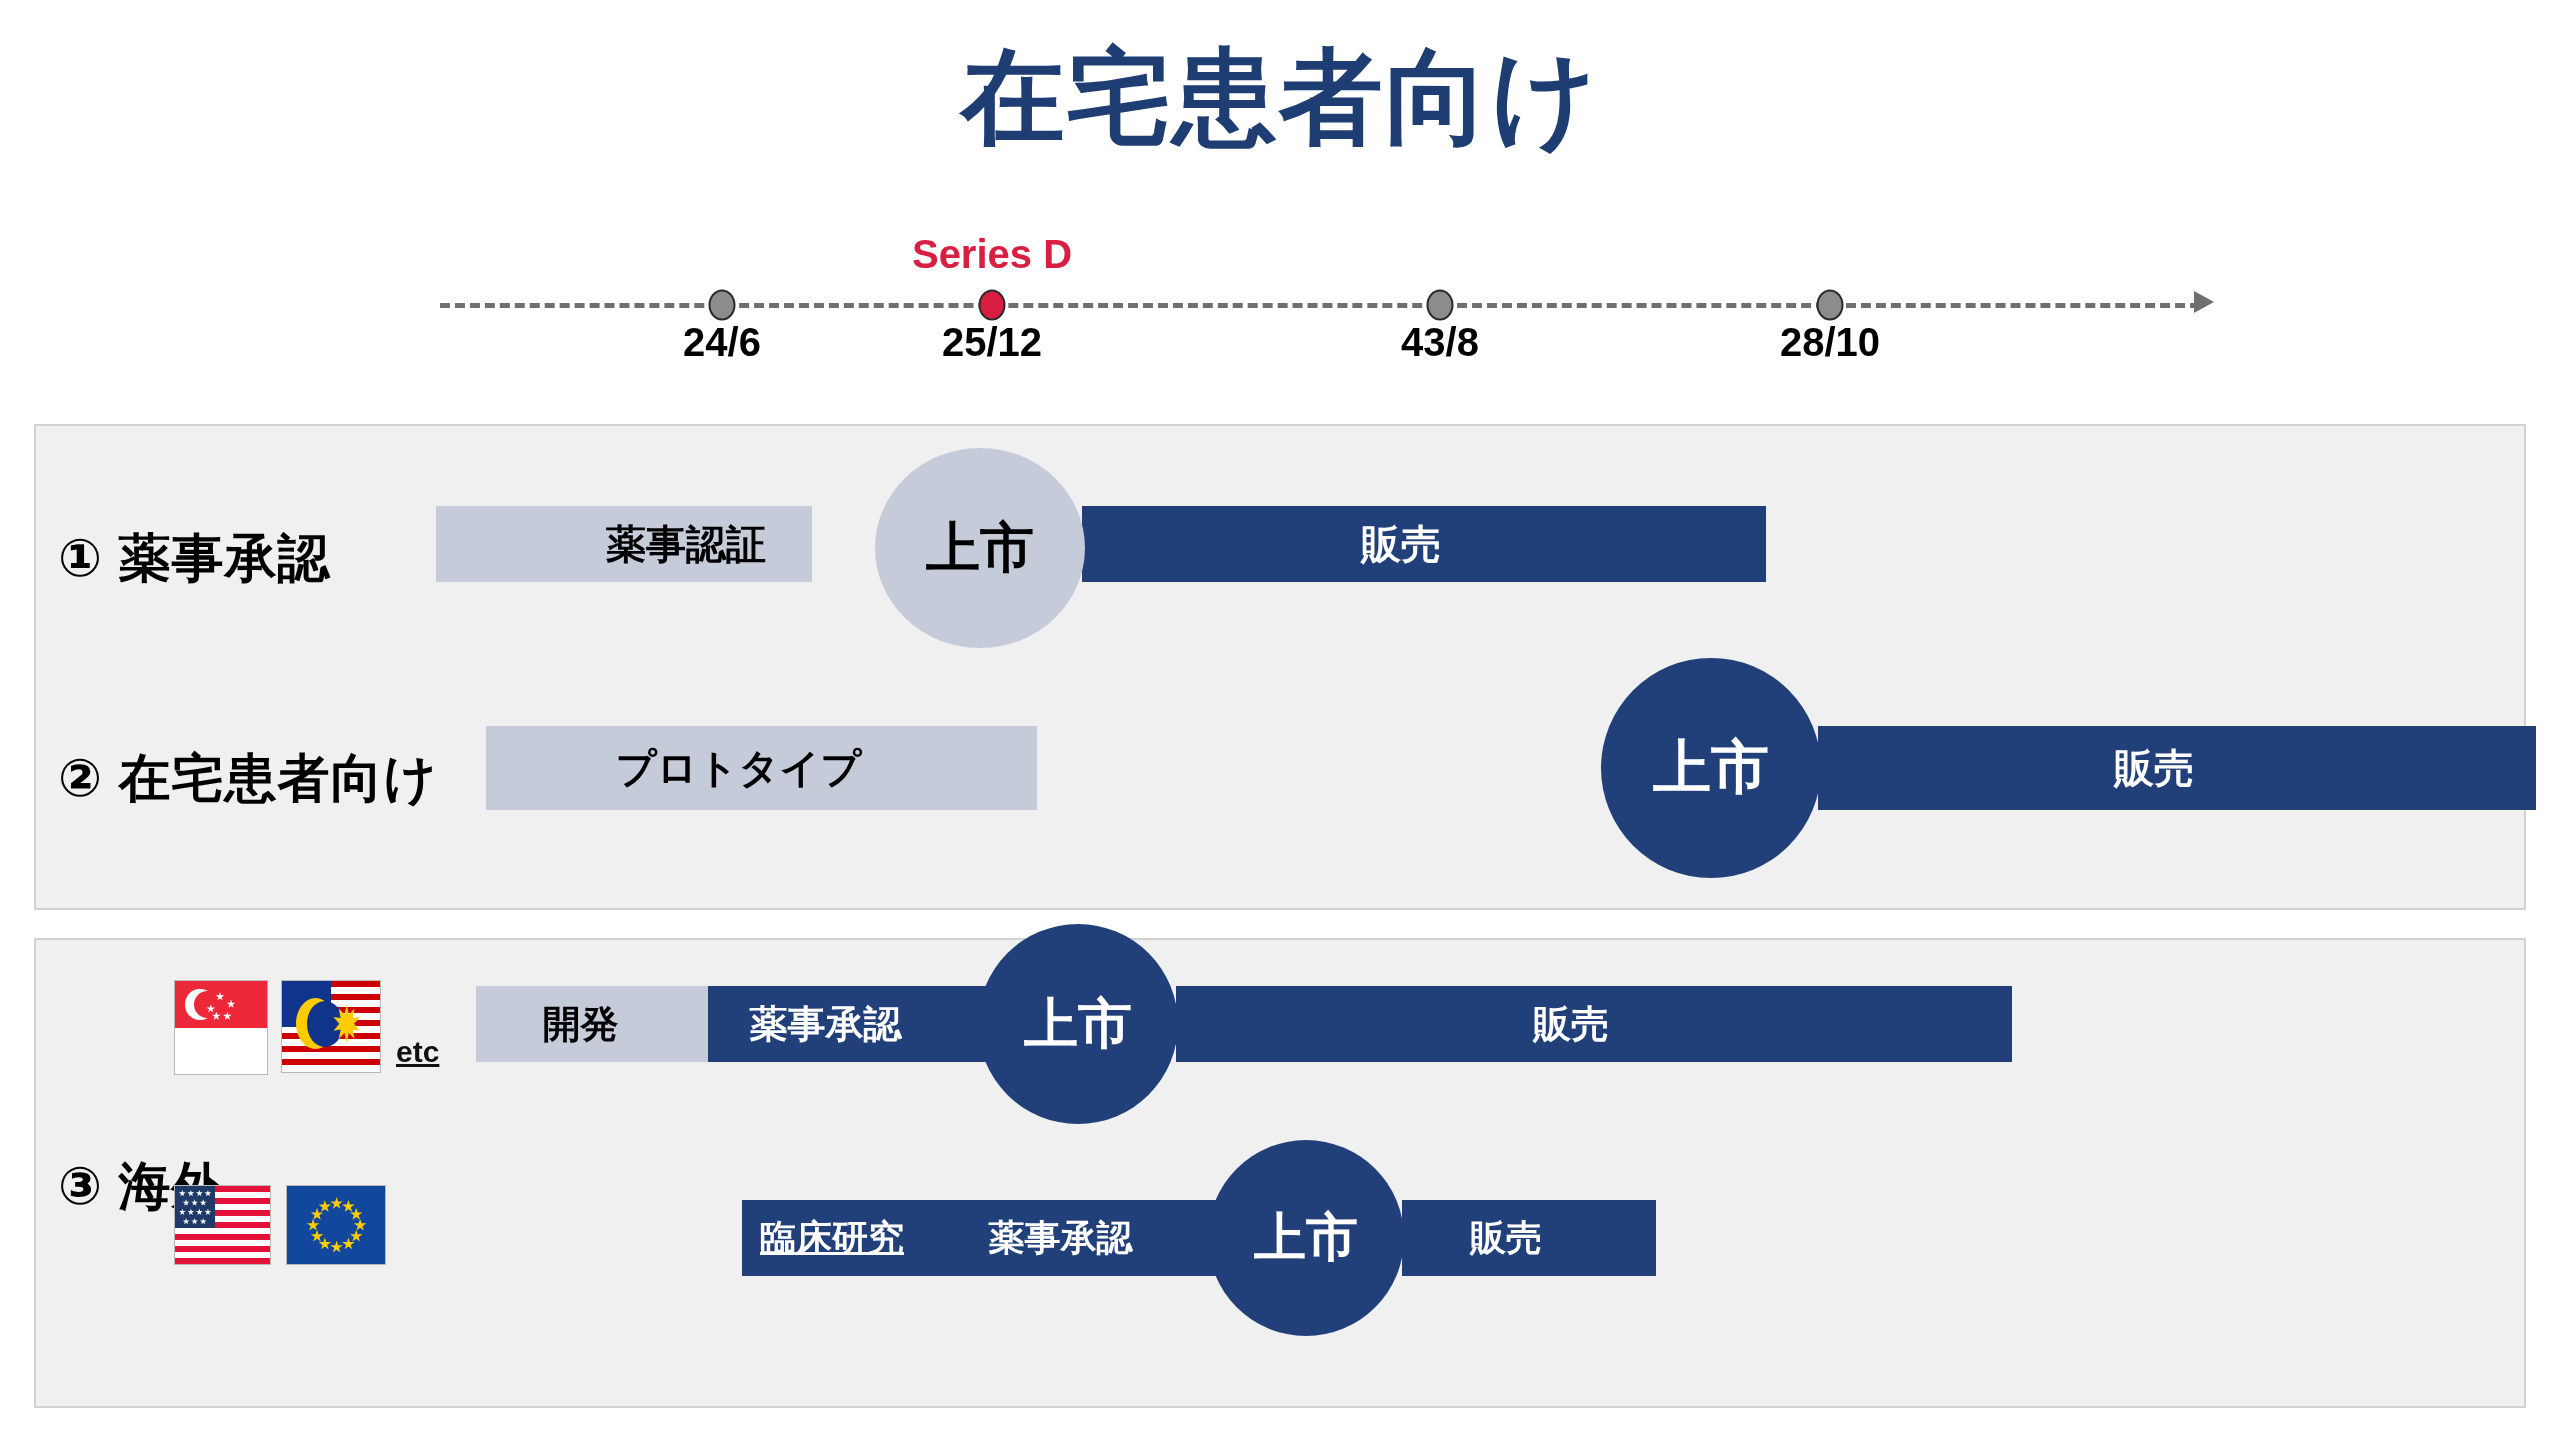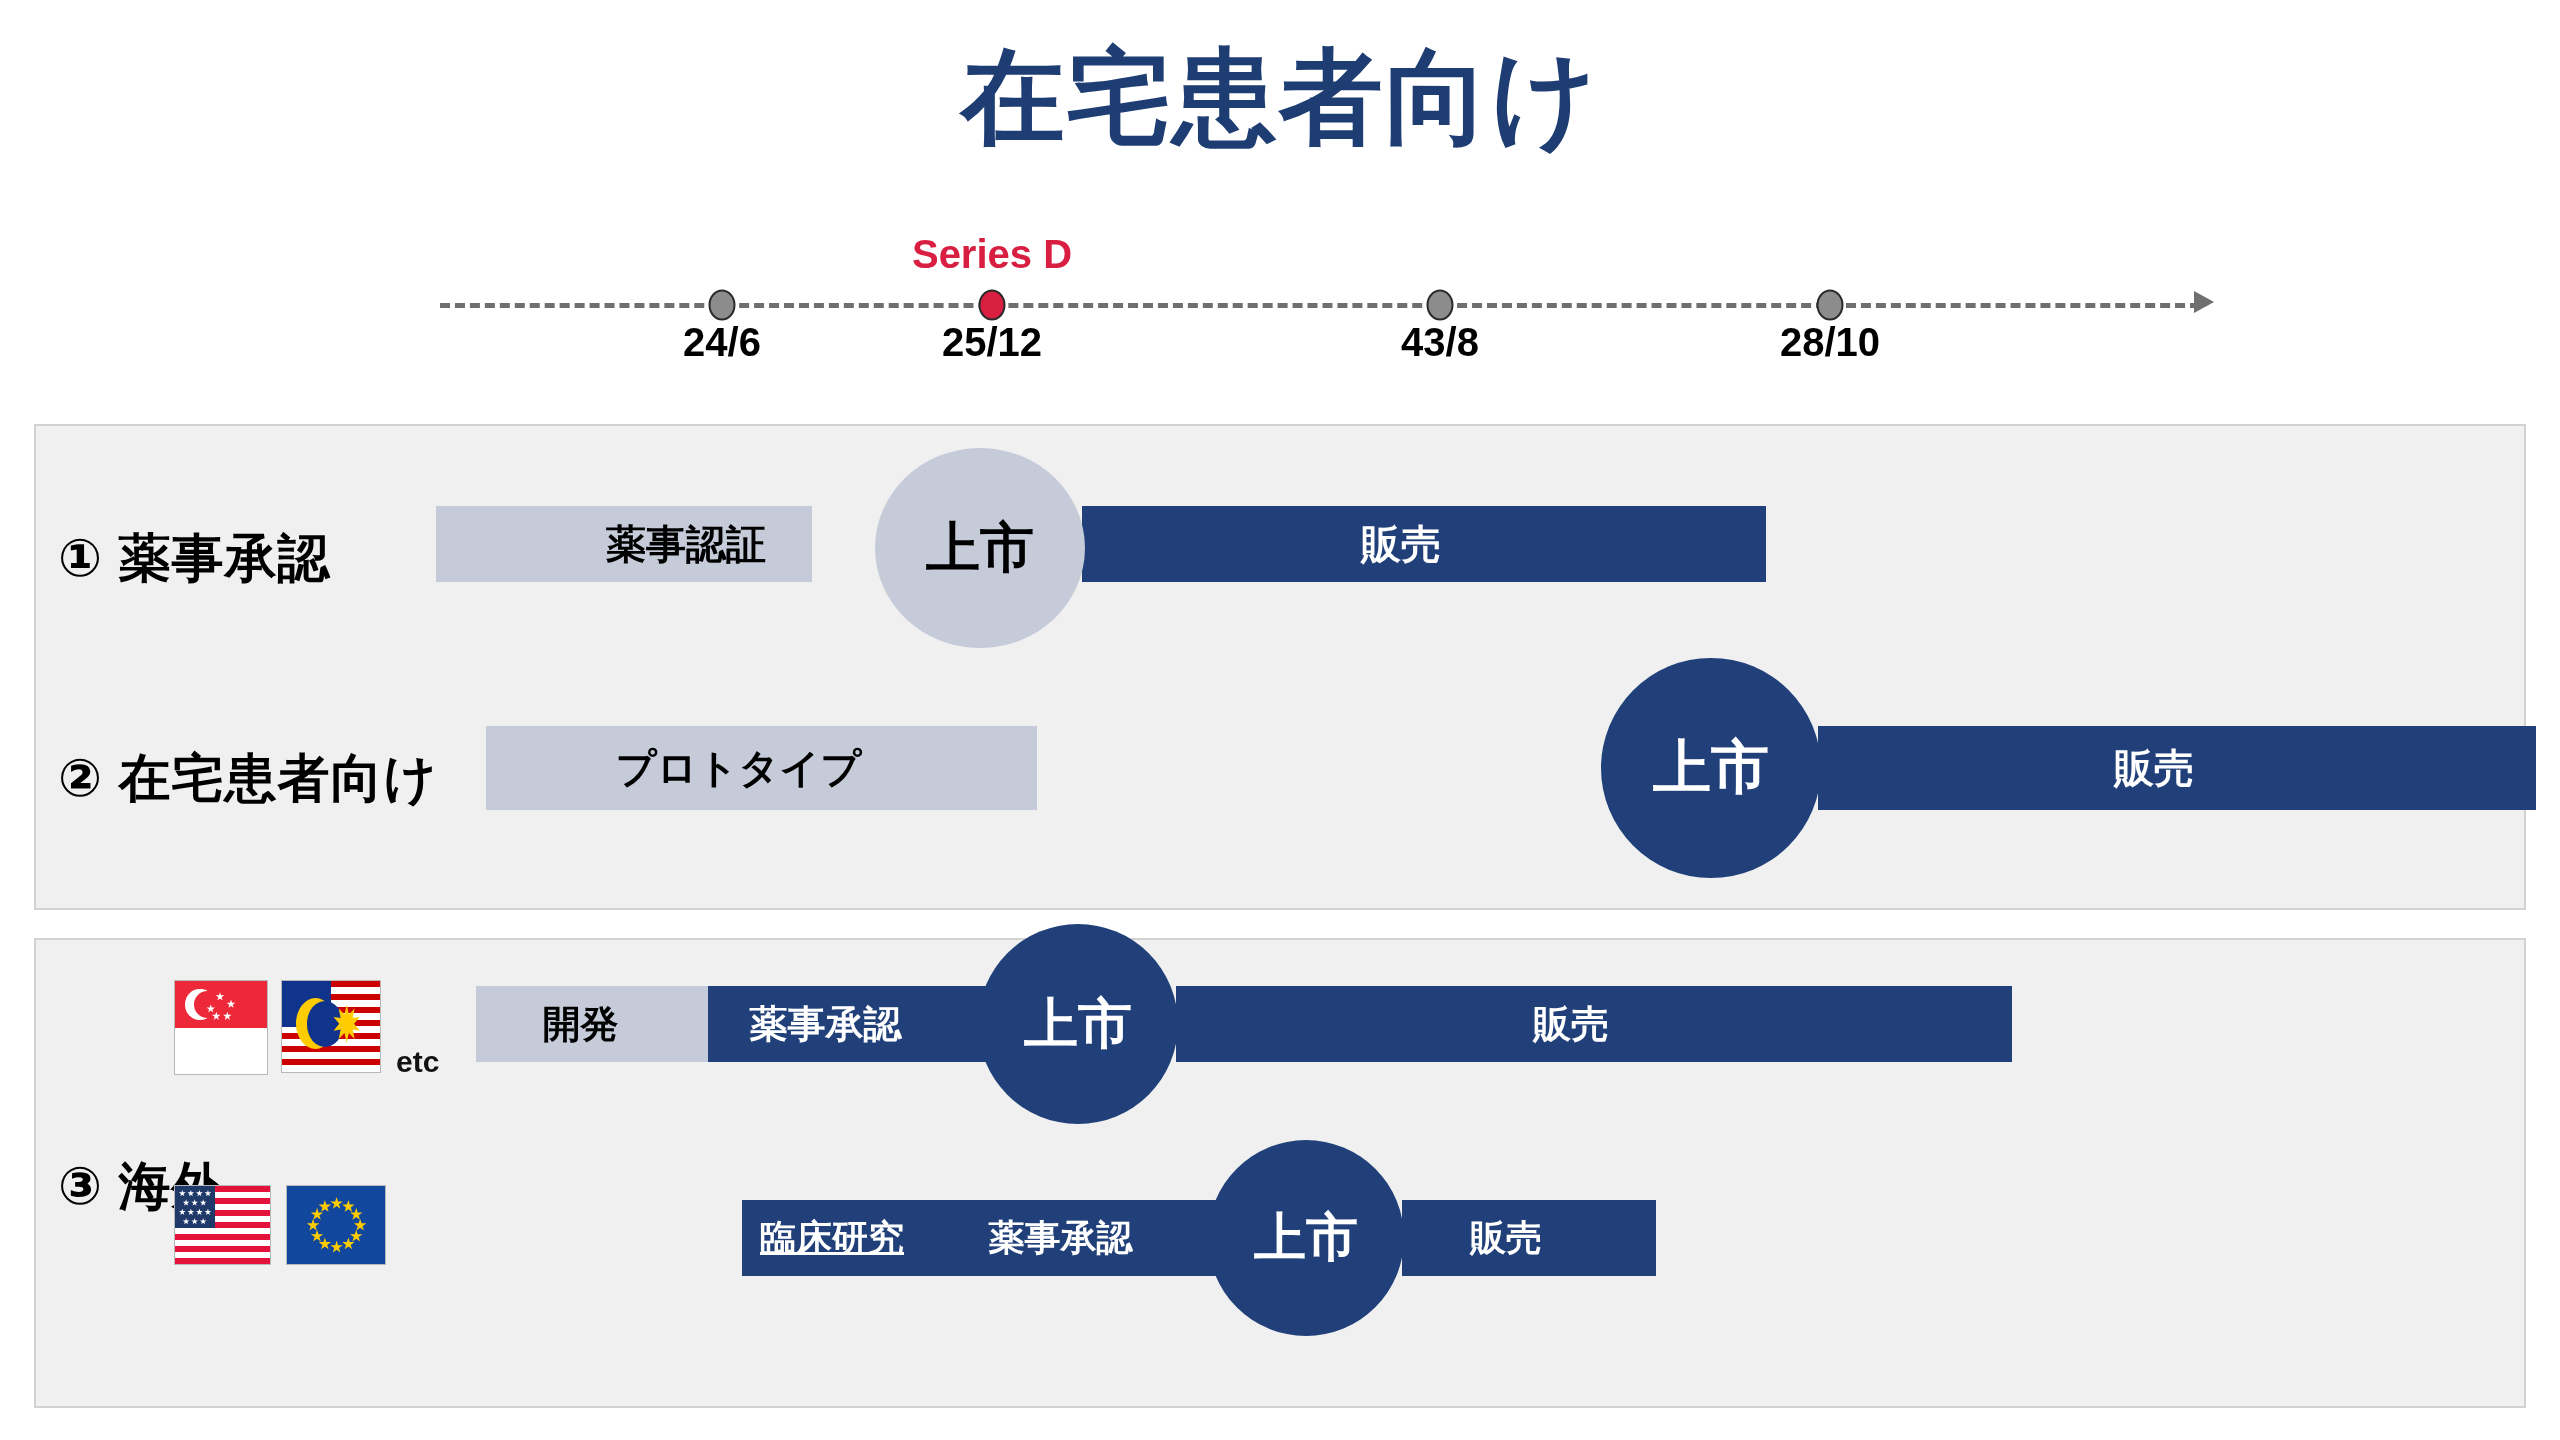--- a/index.html
+++ b/index.html
@@ -272,21 +272,21 @@
   </div>
 
   <div class="flag flag-my" style="left:245px; top:40px; width:100px; height:93px;">
     <div class="my-stripes"></div>
     <div class="my-canton"></div>
     <div class="my-cres-out"></div>
       <div class="my-cres-in"></div>
     <div class="my-star"></div>
   </div>
 
-  <div class="etc-label" style="left:360px; top:105px;">etc</div>
+  <div class="etc-label" style="left:360px; top:95px;text-decoration:underline;">etc</div>
 
   <div class="chev light" style="left:440px; top:46px; width:200px; height:76px; font-size:38px;padding-left:9px;">
     <span class="chev-label">開発</span>
     <span class="chev-head" style="left:200px;"></span>
   </div>
 
   <div class="chev navy" style="left:672px; top:46px; width:235px; height:76px; font-size:38px;">
     <span class="chev-label">薬事承認</span>
     <span class="chev-head" style="left:235px;"></span>
   </div>

